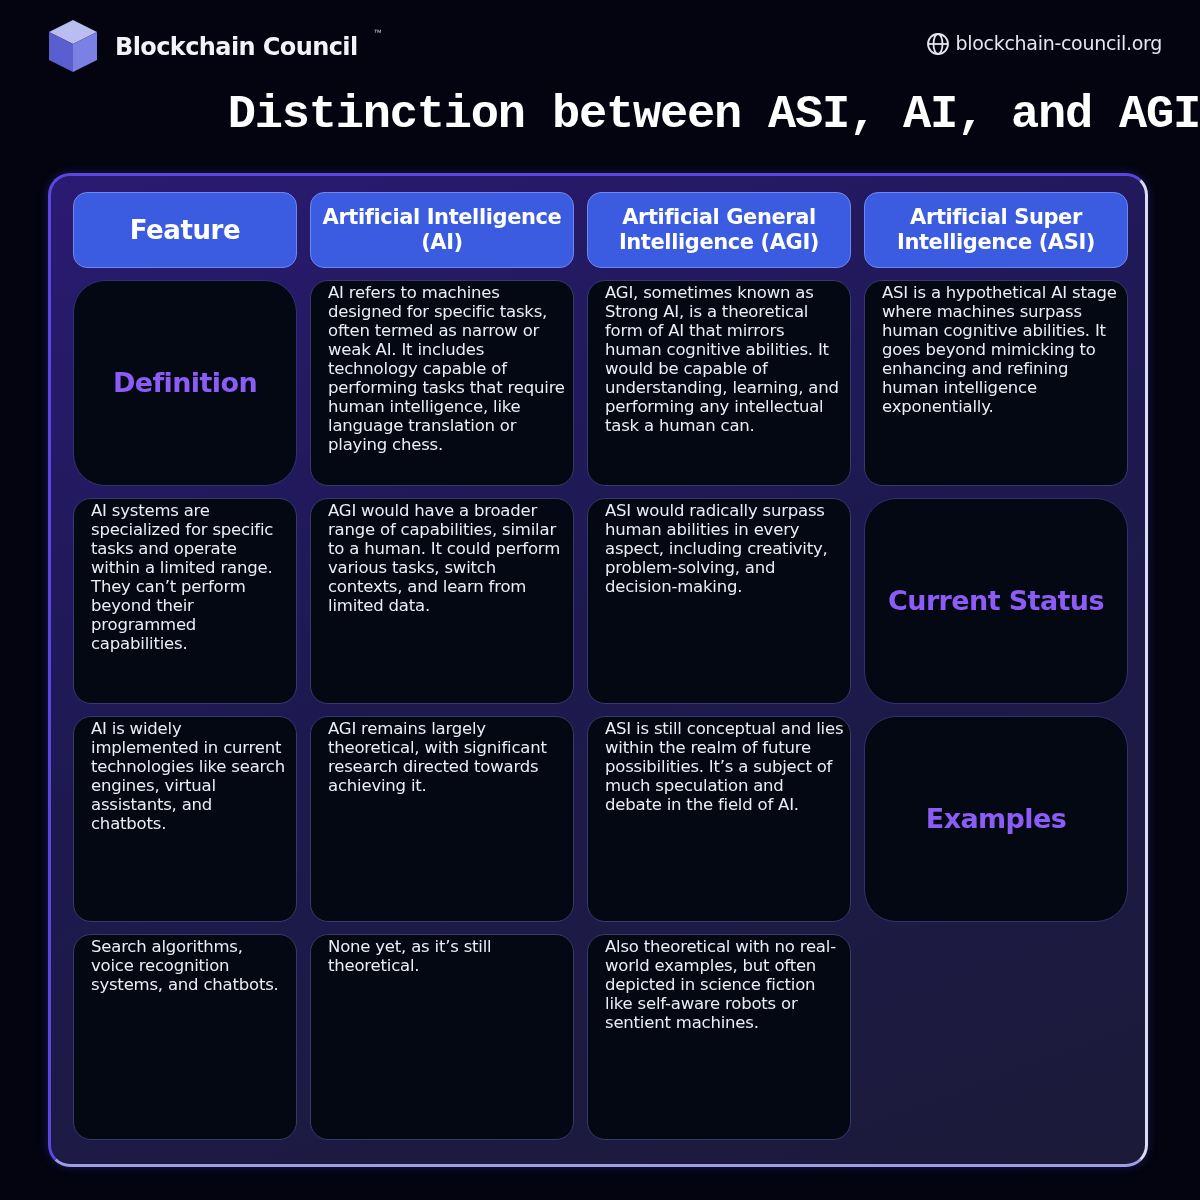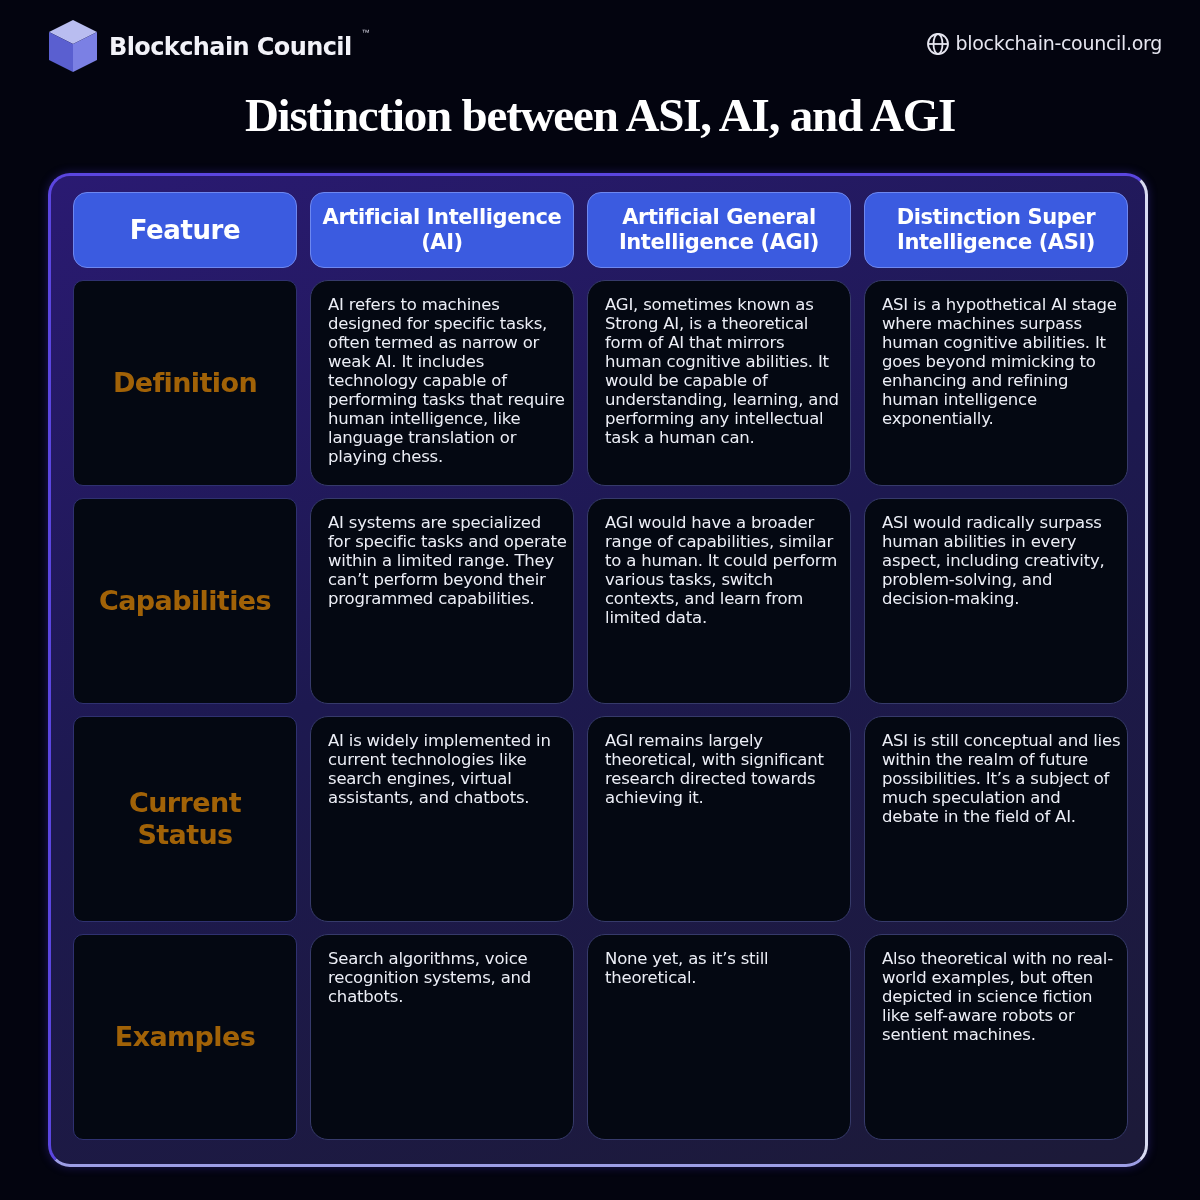--- a/index.html
+++ b/index.html
@@ -5,40 +5,40 @@
   html, body { margin:0; padding:0; }
   body {
     width:1200px; height:1200px; overflow:hidden;
     background:#03040f;
     font-family:"Liberation Sans", sans-serif;
     color:#ffffff;
     position:relative;
   }
   .brand {
     position:absolute; left:45px; top:18px;
-    display:flex; align-items:center; gap:8px;
+    display:flex; align-items:center; gap:14px;
   }
   .cube { width:56px; height:56px; }
   .brand-name {
     font-family:"DejaVu Sans", sans-serif;
     font-size:24px; font-weight:bold; color:#f2f2f8; letter-spacing:-0.6px;
     position:relative; top:1px;
   }
   .tm { font-size:8px; color:#cfcfdc; position:relative; top:-14px; left:2px; }
   .site {
     position:absolute; right:38px; top:32px;
     display:flex; gap:6px;
     font-family:"DejaVu Sans", sans-serif; font-size:19px; color:#e6e6f0;
     letter-spacing:-0.3px;
   }
   .site svg { width:24px; height:24px; }
   .title {
     position:absolute; left:0; right:0; top:88px;
-    text-align:center;
-    font-family:Liberation Serif, serif;
+    text-align:right;
+    font-family:Liberation Mono, monospace;
     font-size:47px; font-weight:bold; color:#ffffff; letter-spacing:-1.2px;
   }
   .panel {
     position:absolute; left:48px; top:173px; width:1100px; height:994px;
     box-sizing:border-box;
     border-radius:22px;
     border:3px solid #5b46e0;
     border-right-color:#d9dcf2; border-bottom-color:#9d9ee6;
     background:linear-gradient(160deg,#2a1a72 0%,#1d1950 45%,#1c1a38 100%);
     box-shadow:0 0 10px rgba(80,60,220,0.35);
@@ -57,32 +57,32 @@
     display:flex; align-items:center; justify-content:center; text-align:center;
     font-family:"DejaVu Sans", sans-serif;
     font-weight:bold; font-size:21px; line-height:25px; color:#ffffff;
     letter-spacing:-0.4px;
     padding:0 8px; box-sizing:border-box;
   }
   .hcell.feature { font-size:26px; }
   .rowlabel {
     background:#040812;
     border:1px solid #2f3170;
-    border-radius:10px;
+    border-radius:32px;
     display:flex; align-items:center; justify-content:center; text-align:center;
     font-family:"DejaVu Sans", sans-serif;
-    font-weight:bold; font-size:27px; line-height:32px; color:#a16207;
+    font-weight:bold; font-size:27px; line-height:32px; color:#8b5cf6;
     letter-spacing:-0.6px; padding:0 20px; box-sizing:border-box;
   }
   .cell {
     background:#040812;
     border:1px solid #363a6a;
     border-radius:18px;
     box-sizing:border-box;
-    padding:14px 6px 10px 17px;
+    padding:2px 6px 10px 17px;
     font-family:"DejaVu Sans", sans-serif;
     font-size:16.5px; line-height:19px; color:#eceef6;
     letter-spacing:-0.2px;
   }
 </style>
 </head>
 <body>
 
 <div class="brand">
   <svg class="cube" viewBox="0 0 56 56">
@@ -103,28 +103,27 @@
   <span>blockchain-council.org</span>
 </div>
 
 <div class="title">Distinction between ASI, AI, and AGI</div>
 
 <div class="panel">
   <div class="grid">
     <div class="hcell feature">Feature</div>
     <div class="hcell">Artificial Intelligence (AI)</div>
     <div class="hcell">Artificial General Intelligence (AGI)</div>
-    <div class="hcell">Distinction Super Intelligence (ASI)</div>
+    <div class="hcell">Artificial Super Intelligence (ASI)</div>
 
     <div class="rowlabel">Definition</div>
     <div class="cell">AI refers to machines designed for specific tasks, often termed as narrow or weak AI. It includes technology capable of performing tasks that require human intelligence, like language translation or playing chess.</div>
     <div class="cell">AGI, sometimes known as Strong AI, is a theoretical form of AI that mirrors human cognitive abilities. It would be capable of understanding, learning, and performing any intellectual task a human can.</div>
     <div class="cell">ASI is a hypothetical AI stage where machines surpass human cognitive abilities. It goes beyond mimicking to enhancing and refining human intelligence exponentially.</div>
 
-    <div class="rowlabel">Capabilities</div>
     <div class="cell">AI systems are specialized for specific tasks and operate within a limited range. They can’t perform beyond their programmed capabilities.</div>
     <div class="cell">AGI would have a broader range of capabilities, similar to a human. It could perform various tasks, switch contexts, and learn from limited data.</div>
     <div class="cell">ASI would radically surpass human abilities in every aspect, including creativity, problem-solving, and decision-making.</div>
 
     <div class="rowlabel">Current Status</div>
     <div class="cell">AI is widely implemented in current technologies like search engines, virtual assistants, and chatbots.</div>
     <div class="cell">AGI remains largely theoretical, with significant research directed towards achieving it.</div>
     <div class="cell">ASI is still conceptual and lies within the realm of future possibilities. It’s a subject of much speculation and debate in the field of AI.</div>
 
     <div class="rowlabel">Examples</div>

